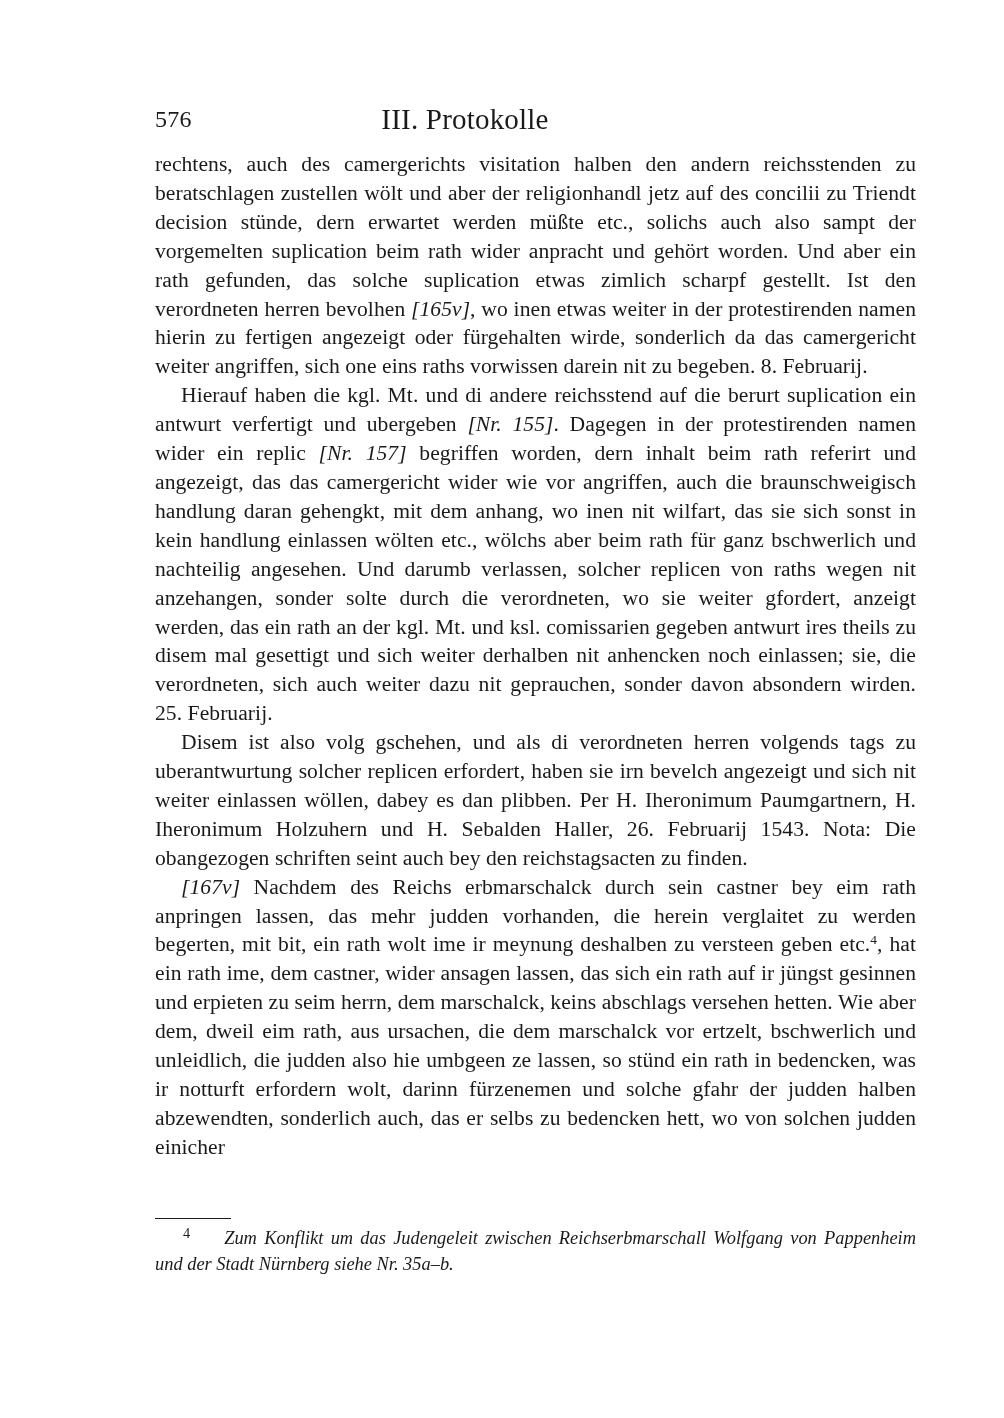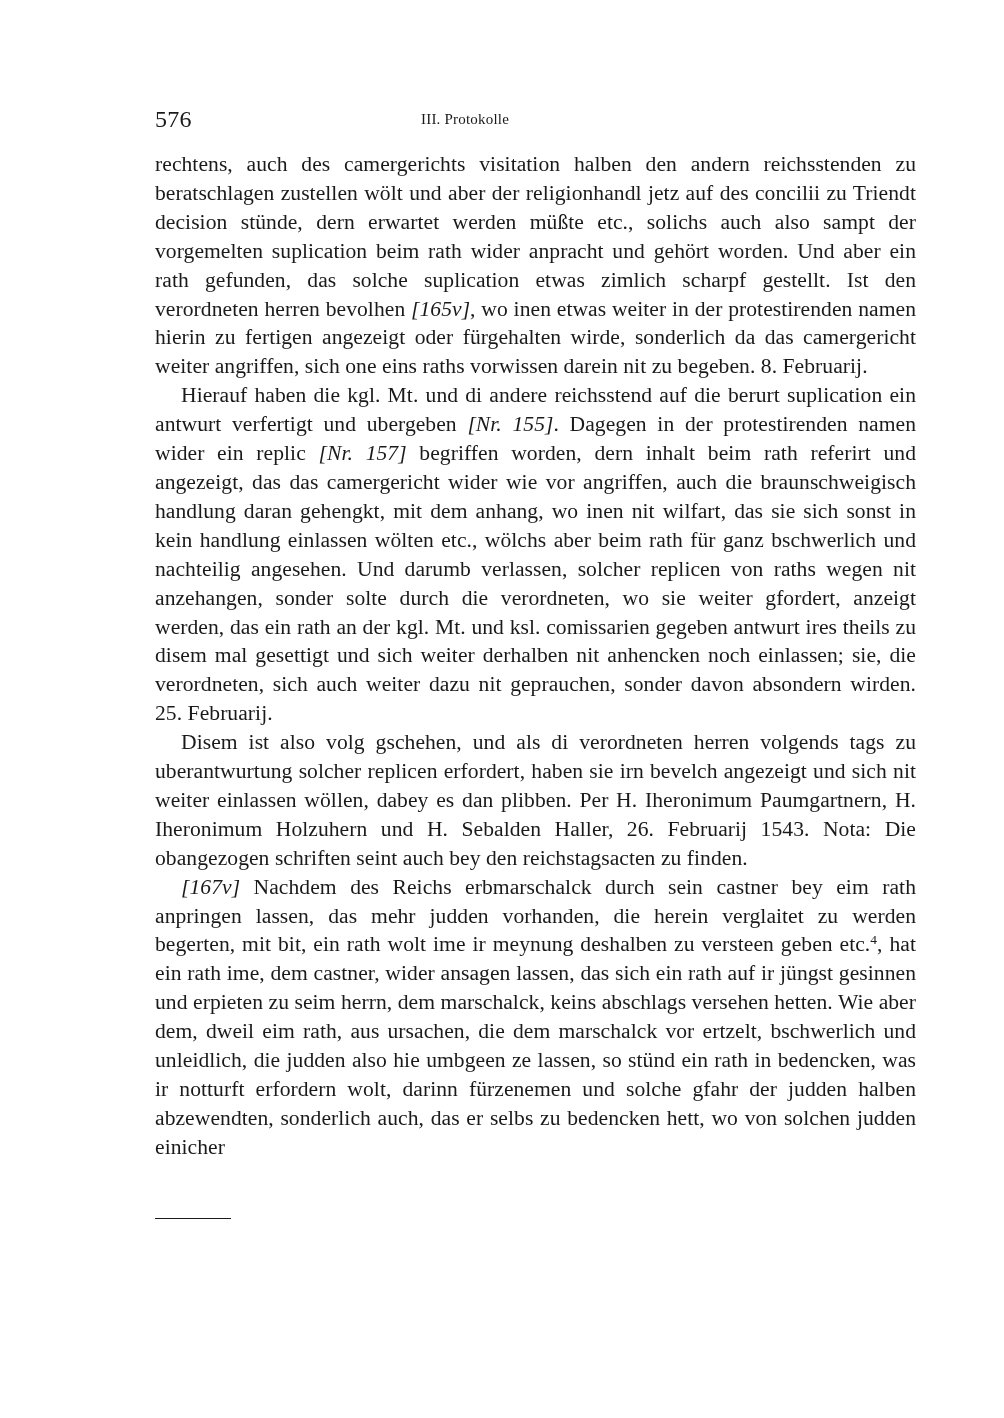--- a/index.html
+++ b/index.html
@@ -37,21 +37,21 @@
     font-size: 24px;
     line-height: 30px;
     letter-spacing: 0.3px;
   }
   .head-title {
     position: absolute;
     left: 0;
     top: 0;
     width: 760px;
     text-align: center;
-    font-size: 15px;
+    font-size: 29px;
     line-height: 30px;
     padding-right: 140px;
     box-sizing: border-box;
     letter-spacing: 0.2px;
   }
 
   
   .textblock {
     position: absolute;
     left: 155px;
@@ -121,15 +121,18 @@
 
   <div class="textblock" id="body-text-block">
       <p class="para first"><span>rechtens, auch des camergerichts visitation halben den andern reichsstenden zu beratschlagen zustellen wölt und aber der religionhandl jetz auf des concilii zu Triendt decision stünde, dern erwartet werden müßte etc., solichs auch also sampt der vorgemelten suplication beim rath wider anpracht und gehört worden. Und aber ein rath gefunden, das solche suplication etwas zimlich scharpf gestellt. Ist den verordneten herren bevolhen </span><i>[165v]</i><span>, wo inen etwas weiter in der protestirenden namen hierin zu fertigen angezeigt oder fürgehalten wirde, sonderlich da das camergericht weiter angriffen, sich one eins raths vorwissen darein nit zu begeben. 8. Februarij.</span></p>
       <p class="para"><span>Hierauf haben die kgl. Mt. und di andere reichsstend auf die berurt suplication ein antwurt verfertigt und ubergeben </span><i>[Nr. 155]</i><span>. Dagegen in der protestirenden namen wider ein replic </span><i>[Nr. 157]</i><span> begriffen worden, dern inhalt beim rath referirt und angezeigt, das das camergericht wider wie vor angriffen, auch die braunschweigisch handlung daran gehengkt, mit dem anhang, wo inen nit wilfart, das sie sich sonst in kein handlung einlassen wölten etc., wölchs aber beim rath für ganz bschwerlich und nachteilig angesehen. Und darumb verlassen, solcher replicen von raths wegen nit anzehangen, sonder solte durch die verordneten, wo sie weiter gfordert, anzeigt werden, das ein rath an der kgl. Mt. und ksl. comissarien gegeben antwurt ires theils zu disem mal gesettigt und sich weiter derhalben nit anhencken noch einlassen; sie, die verordneten, sich auch weiter dazu nit geprauchen, sonder davon absondern wirden. 25. Februarij.</span></p>
       <p class="para"><span>Disem ist also volg gschehen, und als di verordneten herren volgends tags zu uberantwurtung solcher replicen erfordert, haben sie irn bevelch angezeigt und sich nit weiter einlassen wöllen, dabey es dan plibben. Per H. Iheronimum Paumgartnern, H. Iheronimum Holzuhern und H. Sebalden Haller, 26. Februarij 1543. Nota: Die obangezogen schriften seint auch bey den reichstagsacten zu finden.</span></p>
       <p class="para"><i>[167v]</i><span> Nachdem des Reichs erbmarschalck durch sein castner bey eim rath anpringen lassen, das mehr judden vorhanden, die herein verglaitet zu werden begerten, mit bit, ein rath wolt ime ir meynung deshalben zu versteen geben etc.</span><sup class="fnmark">4</sup><span>, hat ein rath ime, dem castner, wider ansagen lassen, das sich ein rath auf ir jüngst gesinnen und erpieten zu seim herrn, dem marschalck, keins abschlags versehen hetten. Wie aber dem, dweil eim rath, aus ursachen, die dem marschalck vor ertzelt, bschwerlich und unleidlich, die judden also hie umbgeen ze lassen, so stünd ein rath in bedencken, was ir notturft erfordern wolt, darinn fürzenemen und solche gfahr der judden halben abzewendten, sonderlich auch, das er selbs zu bedencken hett, wo von solchen judden einicher</span></p>
     </div>
 
   <div class="footnotes">
     <div class="fn-rule"></div>
+    <div id="footnote-list">
+        <p class="footnote"><span class="fn-num">4</span><span>Zum Konflikt um das Judengeleit zwischen Reichserbmarschall Wolfgang von Pappenheim und der Stadt Nürnberg siehe Nr. 35a–b.</span></p>
+      </div>
   </div>
 
 </div>
 
 </body></html>

